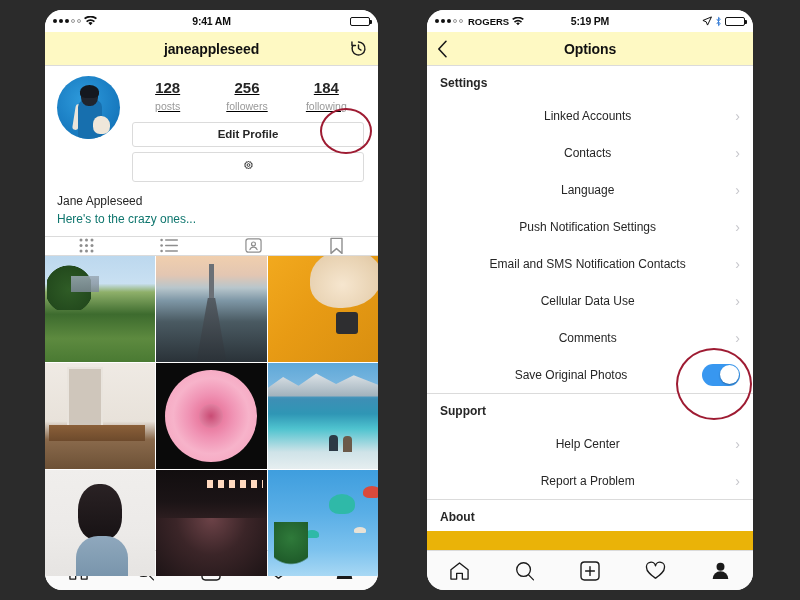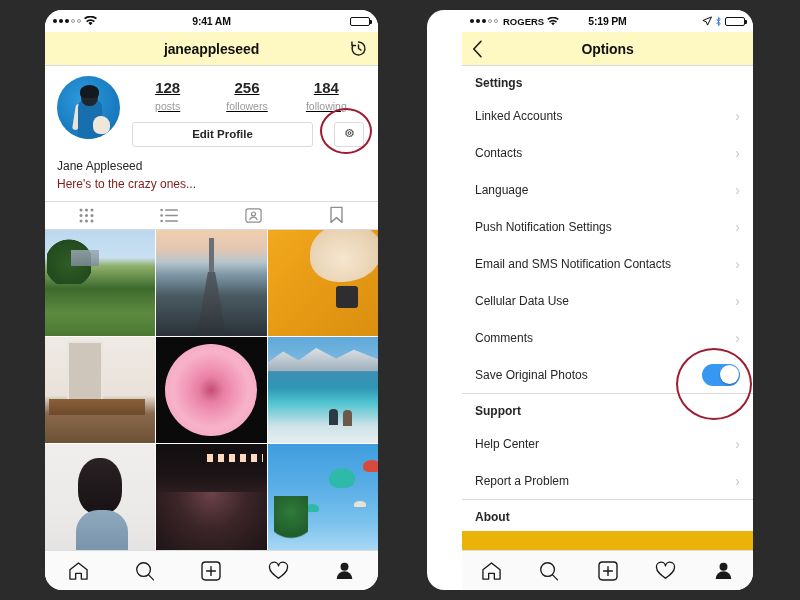--- a/index.html
+++ b/index.html
@@ -11,21 +11,21 @@
   }
   .stage { position: relative; width: 800px; height: 600px; background: #2b2b2b; }
 
   
   .phone {
     position: absolute; top: 10px; height: 580px;
     background: #ffffff; overflow: hidden;
     display: flex; flex-direction: column; border-radius: 17px;
   }
   .phone-left  { left: 45px;  width: 333px; }
-  .phone-right { left: 427px; width: 326px; padding-left: 35px; }
+  .phone-right { left: 427px; width: 326px; }
 
   
   .statusbar {
     height: 22px; flex: 0 0 22px; background: #fff;
     display: flex; align-items: center; padding: 0 8px;
     font-size: 10.5px; font-weight: bold; color: #0d0d0d;
   }
   .sb-left { display: flex; align-items: center; gap: 3px; flex: 1 1 0; }
   .sb-center { flex: 0 0 auto; letter-spacing: -.2px; }
   .sb-right { display: flex; align-items: center; justify-content: flex-end; gap: 3px; flex: 1 1 0; }
@@ -75,33 +75,33 @@
   .av-dog { position: absolute; left: 36px; top: 40px; width: 17px; height: 18px;
     background: #efe7da; border-radius: 45% 50% 40% 40%; }
   .av-arm { position: absolute; left: 17px; top: 28px; width: 6px; height: 26px;
     background: #e9e4da; border-radius: 4px; transform: rotate(9deg); }
 
   .stats { flex: 1 1 auto; padding-left: 8px; }
   .stats-row { display: flex; justify-content: space-around; padding: 4px 0 2px; text-decoration: underline; }
   .stat { text-align: center; min-width: 56px; }
   .stat-num { font-size: 15px; font-weight: bold; color: #262626; line-height: 1.1; }
   .stat-lbl { font-size: 10.5px; color: #999; margin-top: 3px; }
-  .btn-row { display: flex; gap: 21px; padding: 8px 2px 0 4px; }
+  .btn-row { display: flex; gap: 5px; padding: 8px 2px 0 4px; flex-direction: column; }
   .edit-btn {
     flex: 1 1 auto; height: 25px; border: 1px solid #dbdbdb; border-radius: 3px;
     background: #fff; display: flex; align-items: center; justify-content: center;
     font-size: 11.5px; font-weight: bold; color: #262626;
   }
   .gear-btn {
     flex: 0 0 30px; height: 25px; border: 1px solid #dbdbdb; border-radius: 3px;
     background: #fff; display: flex; align-items: center; justify-content: center;
   }
   .bio { padding: 4px 12px 8px; }
   .bio-name { font-size: 12px; font-weight: normal; color: #262626; line-height: 1.5; }
-  .bio-text { font-size: 12px; color: #7f1d1d; line-height: 1.5; }
+  .bio-text { font-size: 12px; color: #0f766e; line-height: 1.5; }
 
   
   .ptabs {
     display: flex; border-top: 1px solid #dbdbdb; border-bottom: 1px solid #dbdbdb;
     height: 34px; align-items: center; background: #fff;
   }
   .ptab { flex: 1 1 0; display: flex; align-items: center; justify-content: center; }
 
   
   .grid { display: grid; grid-template-columns: repeat(3, 1fr); gap: 1px; background: #fff; }
@@ -181,21 +181,21 @@
 
   
   .options-body { flex: 1 1 auto; background: #eab308; overflow: hidden; }
   .sec-head {
     padding: 10px 13px 7px; font-size: 12px; font-weight: bold; color: #262626;
     background: #fff;
   }
   .sec-div { height: 1px; background: #dbdbdb; }
   .opt-row {
     display: flex; align-items: center; height: 37px; padding: 0 13px;
-    background: #fff; position: relative;
+    background: #fff; position: relative; text-align: center;
   }
   .opt-label { flex: 1 1 auto; font-size: 12px; color: #262626; }
   .chev { color: #c7c7cc; font-size: 14px; line-height: 1; }
   .toggle {
     width: 38px; height: 22px; border-radius: 11px; background: #3897f0;
     position: relative; flex: 0 0 auto;
   }
   .toggle-knob {
     position: absolute; right: 1.5px; top: 1.5px; width: 19px; height: 19px;
     border-radius: 50%; background: #fff; box-shadow: 0 1px 2px rgba(0,0,0,.3);

